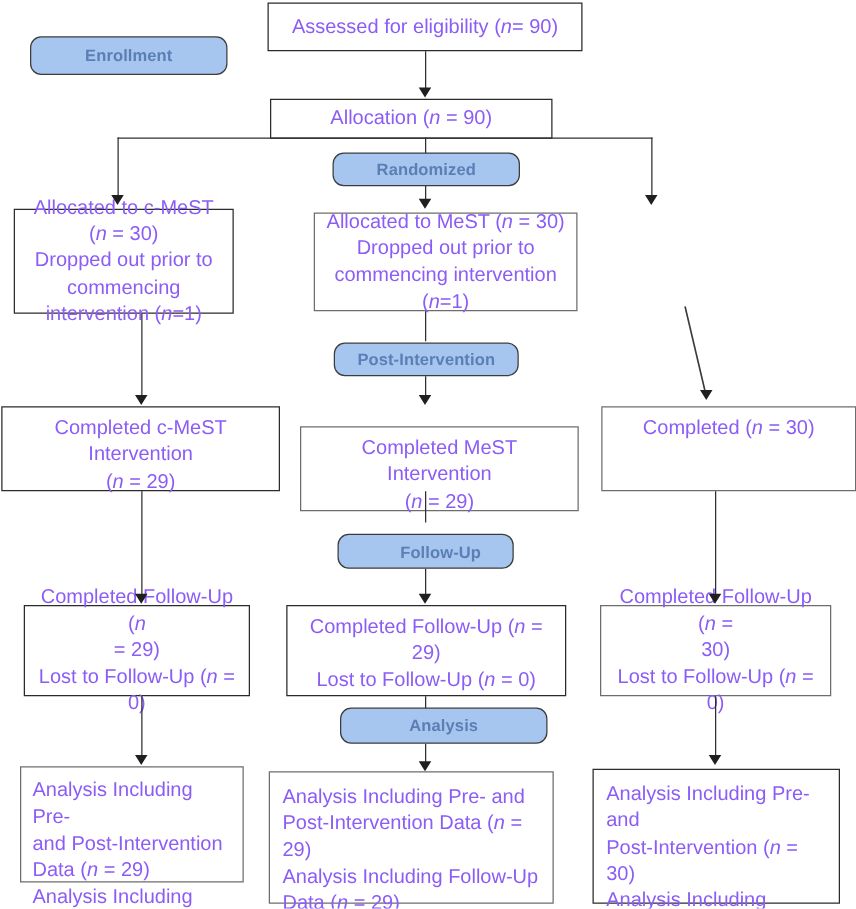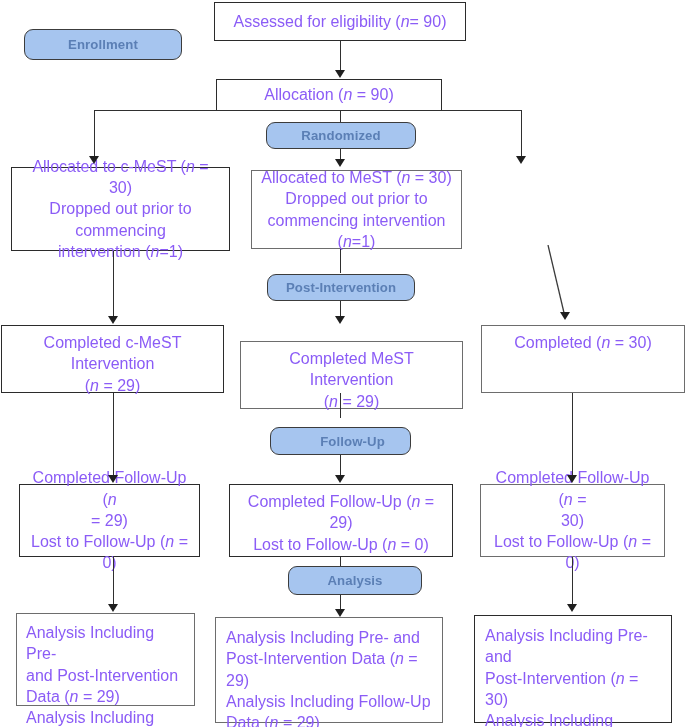--- a/index.html
+++ b/index.html
@@ -109,21 +109,21 @@
   <div class="arrowhead" style="left:89px; top:156px;"></div>
   <div class="vline" style="left:340px; top:110px; height:51px;"></div>
   <div class="arrowhead" style="left:335px; top:159px;"></div>
   <div class="vline" style="left:521px; top:110px; height:48px;"></div>
   <div class="arrowhead" style="left:516px; top:156px;"></div>
 
   <div class="pill" style="left:266px; top:122px; width:150px; height:27px;">
     <span>Randomized</span>
   </div>
 
-  <div class="box mid" style="left:11px; top:167px; width:219px; height:84px;">
+  <div class="box mid" style="left:11px; top:167px; width:176px; height:84px;">
     <span class="txt">Allocated to c-MeST (<em class="n">n</em> = 30)
 Dropped out prior to commencing
 intervention  (<em class="n">n</em>=1)</span>
   </div>
   <div class="box gray mid" style="left:251px; top:170px; width:211px; height:79px;">
     <span class="txt">Allocated to MeST (<em class="n">n</em> = 30)
 Dropped out prior to
 commencing intervention (<em class="n">n</em>=1)</span>
   </div>
 
@@ -187,21 +187,21 @@
   <div class="vline" style="left:113px; top:557px; height:50px;"></div>
   <div class="arrowhead" style="left:108px; top:604px;"></div>
 
   <div class="vline" style="left:340px; top:557px; height:10px;"></div>
   <div class="vline" style="left:340px; top:595px; height:17px;"></div>
   <div class="arrowhead" style="left:335px; top:609px;"></div>
 
   <div class="vline" style="left:572px; top:557px; height:50px;"></div>
   <div class="arrowhead" style="left:567px; top:604px;"></div>
 
-  <div class="pill" style="left:288px; top:566px; width:134px; height:29px;">
+  <div class="pill" style="left:272px; top:566px; width:166px; height:29px;">
     <span>Analysis</span>
   </div>
 
   <div class="box gray left-text" style="left:16px; top:613px; width:179px; height:93px; padding:8px 9px;">
     <span class="txt">Analysis Including Pre-
 and Post-Intervention
 Data (<em class="n">n</em> = 29)
 Analysis Including
 Follow-Up Data (<em class="n">n</em> = 29)</span>
   </div>

